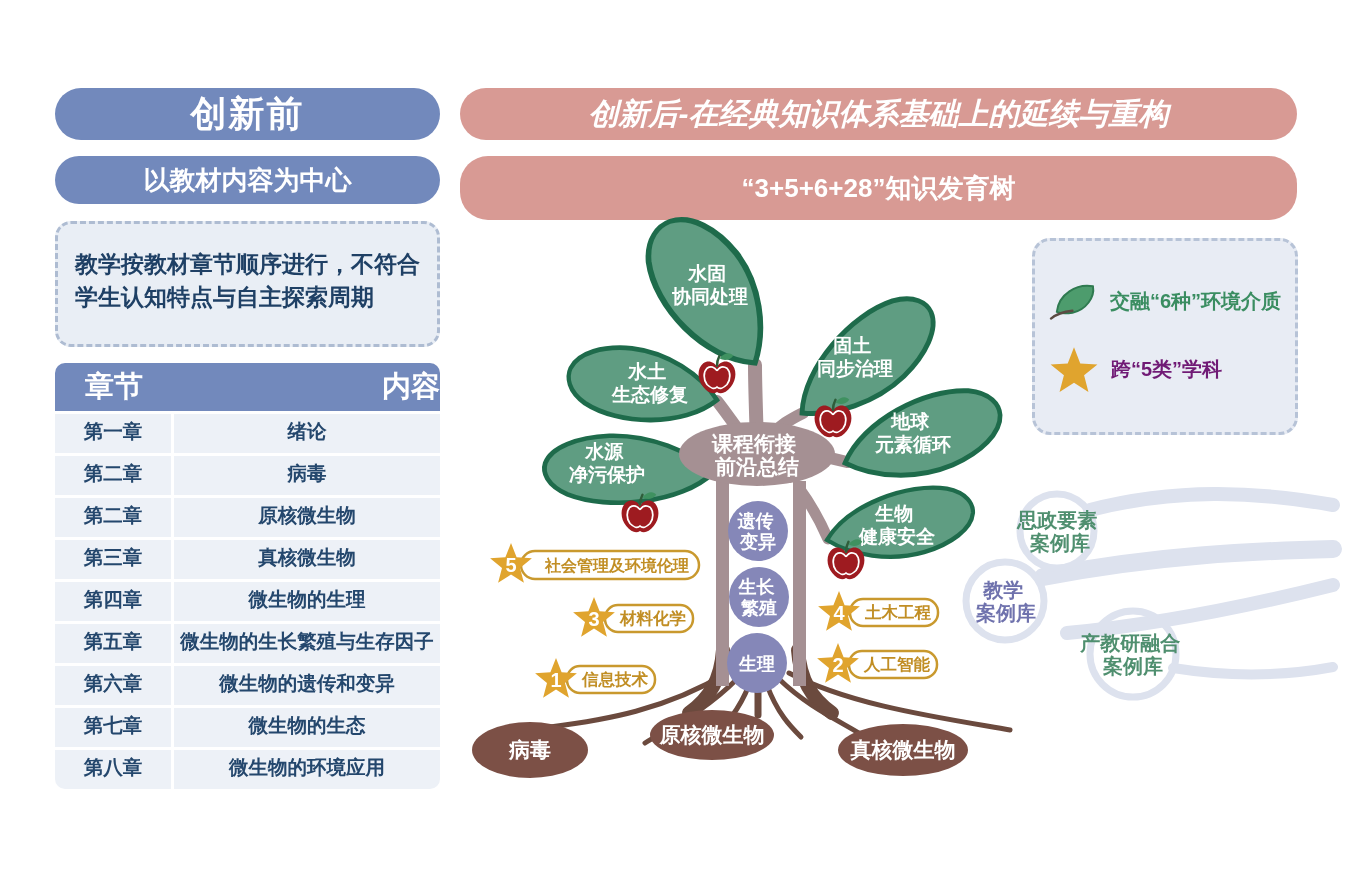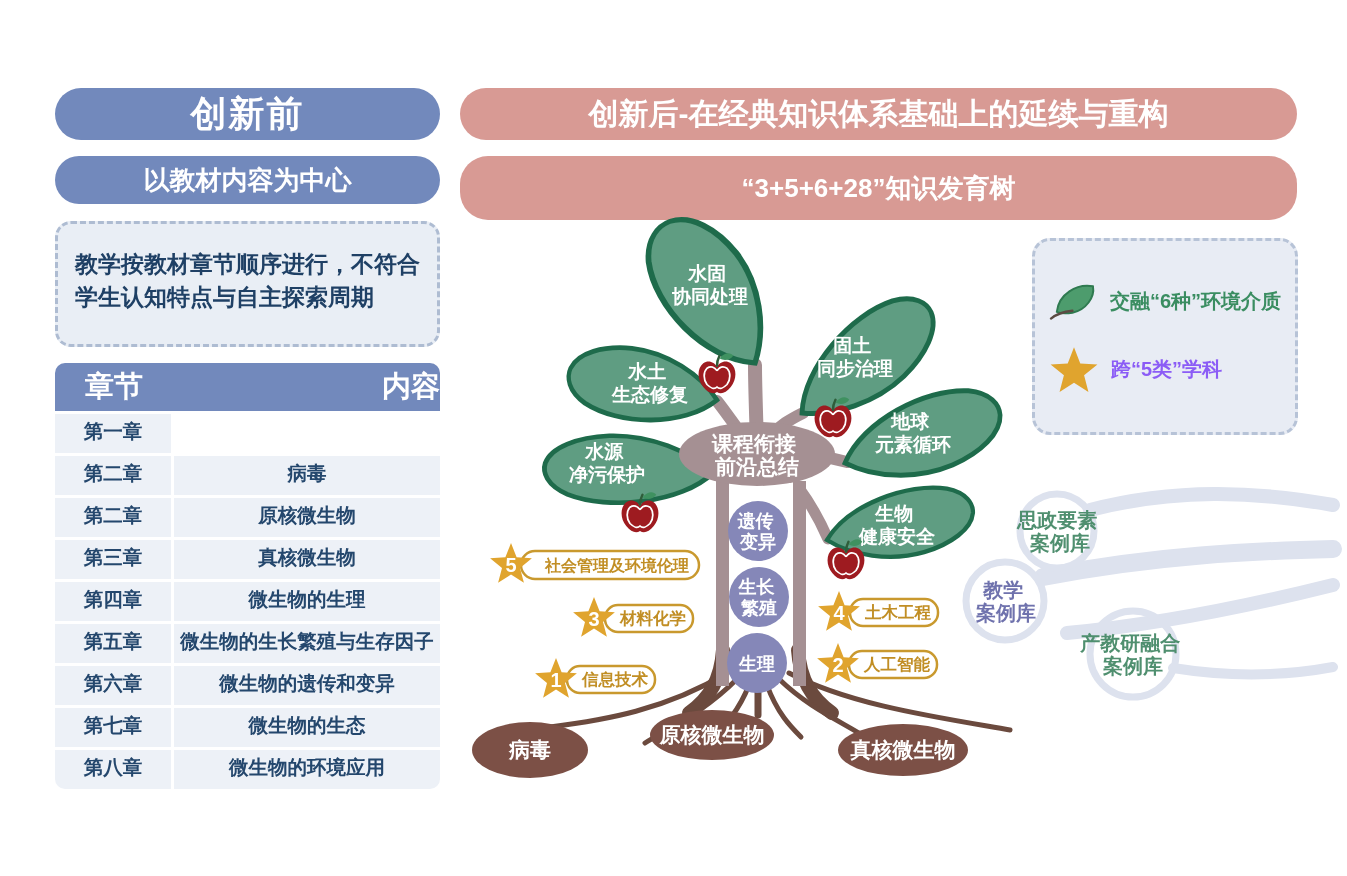--- a/index.html
+++ b/index.html
@@ -4,21 +4,21 @@
 <style>
   html,body{margin:0;padding:0;background:#ffffff;}
   .page{position:relative;width:1347px;height:876px;background:#ffffff;overflow:hidden;
         font-family:"Liberation Sans","DejaVu Sans",sans-serif;font-weight:bold;}
   .pill{position:absolute;display:flex;align-items:center;justify-content:center;
         color:#fff;border-radius:28px;text-align:center;}
   .pill.blue{background:#7289bc;}
   .pill.pink{background:#d89a94;}
   #pill-before{left:55px;top:88px;width:385px;height:52px;font-size:36px;letter-spacing:2px;}
   #pill-center{left:55px;top:156px;width:385px;height:48px;font-size:26px;}
-  #pill-after{left:460px;top:88px;width:837px;height:52px;font-size:30px;}
+  #pill-after{left:460px;top:88px;width:837px;height:52px;font-size:30px;font-style:italic;}
   #pill-tree{left:460px;top:156px;width:837px;height:64px;font-size:26px;}
   #note-box{position:absolute;left:55px;top:221px;width:385px;height:126px;box-sizing:border-box;
         background:#e9eef5;border:3px dashed #aebcd2;border-radius:16px;color:#1f4065;
         font-size:23px;line-height:1.45;padding:24px 17px;}
   #chapter-table{position:absolute;left:55px;top:363px;width:385px;}
   .t-header{display:flex;background:#7289bc;color:#fff;height:48px;border-radius:10px 10px 0 0;
         align-items:center;font-size:29px;}
   .t-header .c1{width:118px;text-align:center;}
   .t-header .c2{flex:1;text-align:right;}
   .t-row{display:flex;margin-top:3px;font-family:Liberation Mono, monospace;}
@@ -26,21 +26,21 @@
   .t-cell.c1{width:116px;margin-right:3px;}
   .t-cell.c2{flex:1;}
   .t-row:last-child .c1{border-bottom-left-radius:10px;}
   .t-row:last-child .c2{border-bottom-right-radius:10px;}
   #legend-box{position:absolute;left:1032px;top:238px;width:266px;height:197px;box-sizing:border-box;
         background:#e8ecf4;border:3px dashed #b7c3d7;border-radius:18px;z-index:5;
         display:flex;flex-direction:column;justify-content:space-around;padding:27px 14px;}
   .legend-row{display:flex;align-items:center;gap:12px;font-size:20px;}
   .legend-row .lg-label{white-space:nowrap;}
   .lg-green{color:#3a8d61;}
-  .lg-gold{color:#8b5cf6;}
+  .lg-gold{color:#701a75;}
   .lg-red{color:#b01f24;}
   #tree-svg{position:absolute;left:455px;top:205px;}
   svg text{font-family:"Liberation Sans","DejaVu Sans",sans-serif;font-weight:bold;}
 </style>
 </head>
 <body>
 
 <div class="page">
 
   <div id="pill-before" class="pill blue">
@@ -53,20 +53,21 @@
     <span>教学按教材章节顺序进行，不符合学生认知特点与自主探索周期</span>
   </div>
 
   <div id="chapter-table">
     <div class="t-header">
       <div class="c1">章节</div>
       <div class="c2">内容</div>
     </div>
     <div class="t-row">
       <div class="t-cell c1">第一章</div>
+      <div class="t-cell c2">绪论</div>
     </div>
     <div class="t-row">
       <div class="t-cell c1">第二章</div>
       <div class="t-cell c2">病毒</div>
     </div>
     <div class="t-row">
       <div class="t-cell c1">第二章</div>
       <div class="t-cell c2">原核微生物</div>
     </div>
     <div class="t-row">

